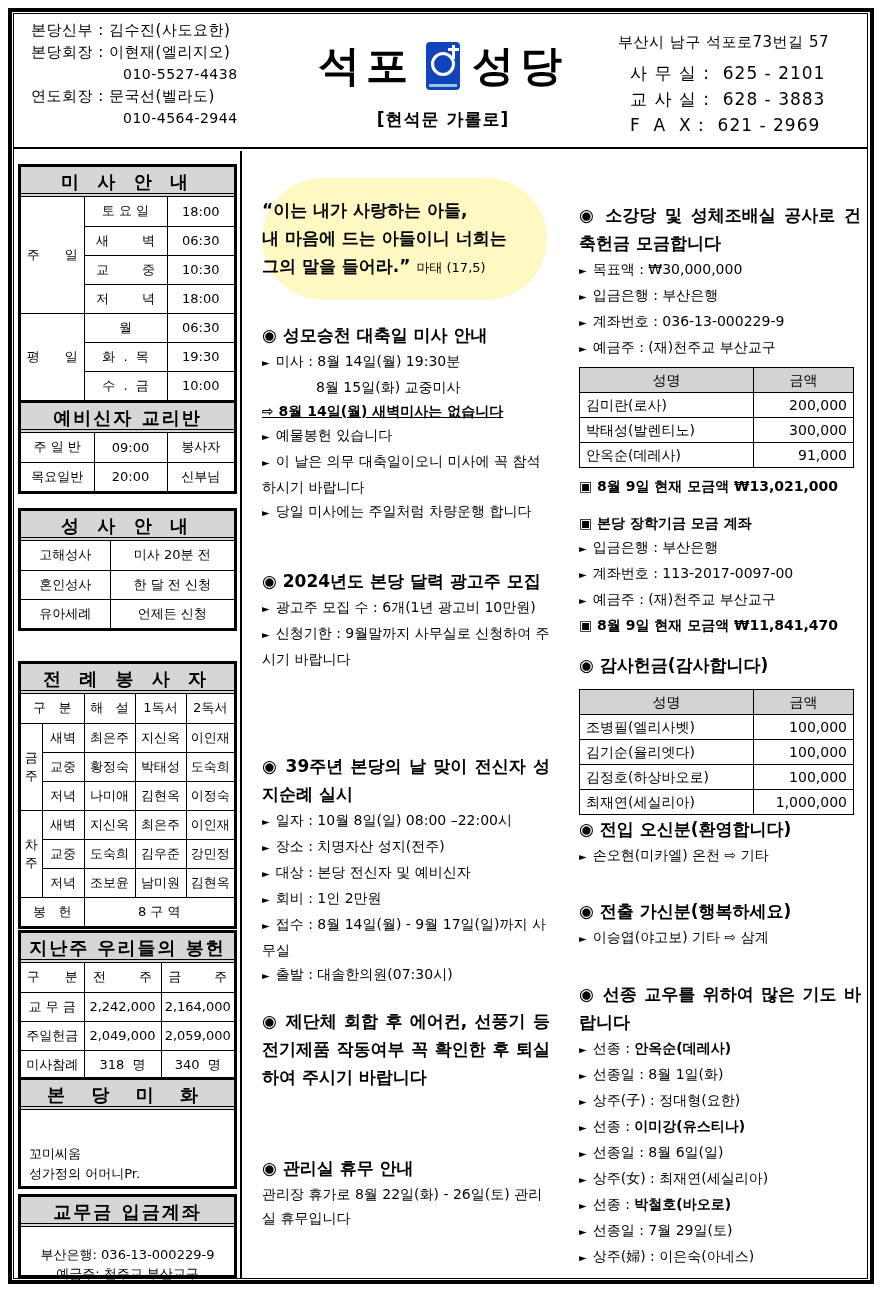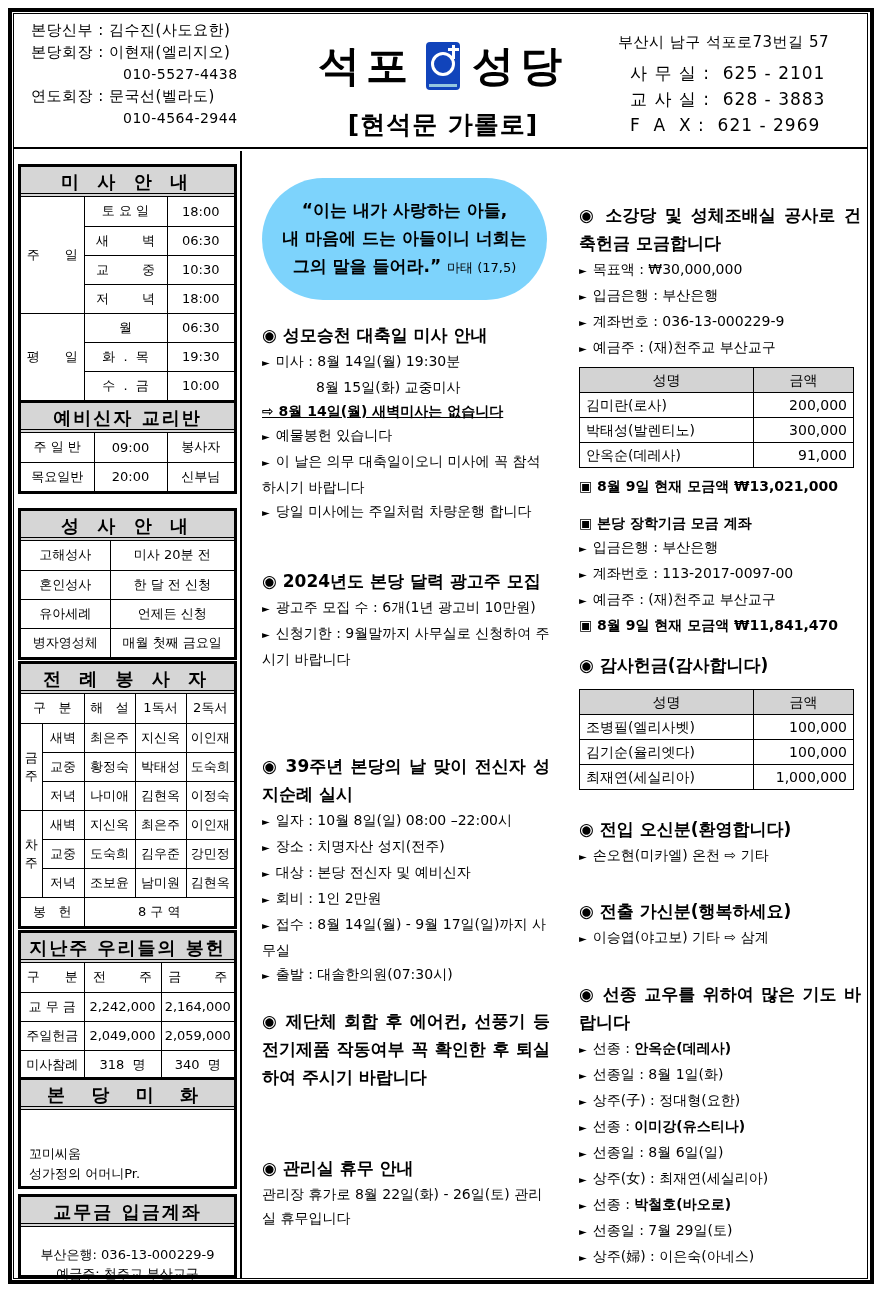--- a/index.html
+++ b/index.html
@@ -20,42 +20,42 @@
   .hdr-left { position: absolute; left: 18px; top: 6px; font-size: 15px; line-height: 22px; }
   .hdr-left .row { white-space: pre; letter-spacing: 0.5px; }
   .hdr-left .phone { padding-left: 92px; font-size: 14px; }
   .hdr-title { position: absolute; left: 305px; top: 25px; width: 250px; display: flex; align-items: center; justify-content: space-between; gap: 12px; }
   .hdr-title .t { font-size: 42px; font-weight: bold; letter-spacing: 6px; }
   .logo { width: 34px; height: 48px; background: #1144bb; border-radius: 4px; position: relative; }
   .logo .ring { position: absolute; left: 5px; top: 10px; width: 24px; height: 24px; border: 3px solid #fff; border-radius: 50%; }
   .logo .cross-v { position: absolute; left: 26px; top: 3px; width: 3px; height: 14px; background: #fff; }
   .logo .cross-h { position: absolute; left: 22px; top: 6px; width: 11px; height: 3px; background: #fff; }
   .logo .foot { position: absolute; left: 3px; bottom: 3px; width: 28px; height: 3px; background: #cfe; opacity: .7; }
-  .hdr-sub { position: absolute; left: 305px; top: 95px; width: 250px; text-align: center; font-size: 25px; font-weight: bold; letter-spacing: 1px; }
+  .hdr-sub { position: absolute; left: 305px; top: 95px; width: 250px; text-align: center; font-size: 17px; font-weight: bold; letter-spacing: 1px; }
   .hdr-right { position: absolute; left: 605px; top: 20px; font-size: 15px; }
   .hdr-right .addr { margin-bottom: 8px; letter-spacing: 0.5px; }
   .hdr-right .ph { font-size: 17px; line-height: 26px; padding-left: 12px; white-space: pre; letter-spacing: 1px; }
 
   
   .left-col { position: absolute; left: 13px; top: 151px; width: 229px; height: 1128px; border-right: 2px solid #000; }
   .box { position: absolute; left: 5px; width: 219px; border: 3px solid #000; background: #fff; }
   .box-title { background: #d6d6d6; text-align: center; font-weight: bold; font-size: 18px; height: 30px; line-height: 30px; border-bottom: 4px double #000; letter-spacing: 6px; }
   .box table { width: 100%; border-collapse: collapse; font-size: 13px; }
   .box td { border: 1px solid #000; text-align: center; height: 29px; }
   .box tr:first-child td { border-top: none; }
   .box td:first-child { border-left: none; }
   .box td:last-child { border-right: none; }
   .box tr:last-child td { border-bottom: none; }
   .box .nb { padding: 10px 8px; font-size: 13px; line-height: 20px; }
   .box .acct { text-align: center; font-size: 13px; line-height: 19px; padding: 18px 0 4px; }
 
   .mid-col { position: absolute; left: 244px; top: 151px; width: 322px; height: 1128px; }
   .right-col { position: absolute; left: 566px; top: 151px; width: 302px; height: 1128px; }
 
-  .quote { position: absolute; left: 18px; top: 27px; width: 285px; height: 122px; background: #7dd3fc; border-radius: 62px; text-align: center; padding-top: 18px; font-size: 17px; font-weight: bold; line-height: 28px; }
+  .quote { position: absolute; left: 18px; top: 27px; width: 285px; height: 122px; background: #fef9c3; border-radius: 62px; text-align: left; padding-top: 18px; font-size: 17px; font-weight: bold; line-height: 28px; }
   .quote .ref { font-weight: normal; font-size: 13px; }
 
   .sec { position: absolute; font-size: 14px; line-height: 24px; }
   .sec .h { font-size: 17px; font-weight: bold; line-height: 28px; text-align: justify; }
   .sec .b { display: block; white-space: normal; }
   .sec .tri { font-size: 10px; margin-right: 6px; }
   .sec .ul { text-decoration: underline; font-weight: bold; }
   .sec .bold { font-weight: bold; }
   .sec .indent { padding-left: 54px; }
 
@@ -177,24 +177,20 @@
             <td>고해성사</td>
             <td>미사 20분 전</td>
           </tr>
       <tr>
             <td>혼인성사</td>
             <td>한 달 전 신청</td>
           </tr>
       <tr>
             <td>유아세례</td>
             <td>언제든 신청</td>
-          </tr>
-      <tr>
-            <td>병자영성체</td>
-            <td>매월 첫째 금요일</td>
           </tr>
     </tbody>
       </table>
   </div>
 
   <div class="box" style="top:510px;">
     <div class="box-title">전 례 봉 사 자</div>
     <table>
       <colgroup>
           <col style="width:21px">
@@ -394,20 +390,24 @@
           <tr>
             <th>성명</th>
             <th style="width:100px">금액</th>
           </tr>
       <tr>
             <td>조병필(엘리사벳)</td>
             <td class="amt">100,000</td>
           </tr>
       <tr>
             <td>김기순(율리엣다)</td>
+            <td class="amt">100,000</td>
+          </tr>
+      <tr>
+            <td>김정호(하상바오로)</td>
             <td class="amt">100,000</td>
           </tr>
       <tr>
             <td>최재연(세실리아)</td>
             <td class="amt">1,000,000</td>
           </tr>
     </tbody>
       </table>
   </div>
 

